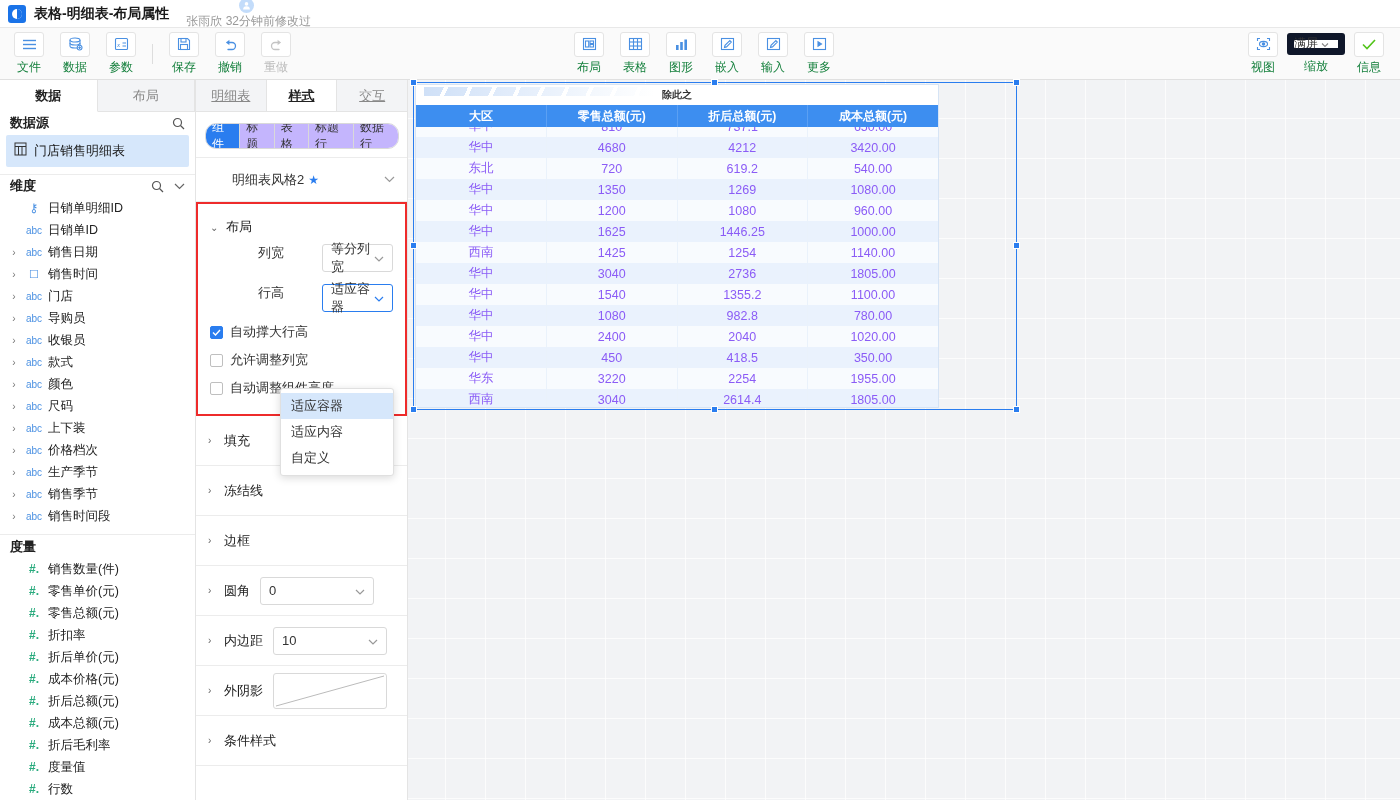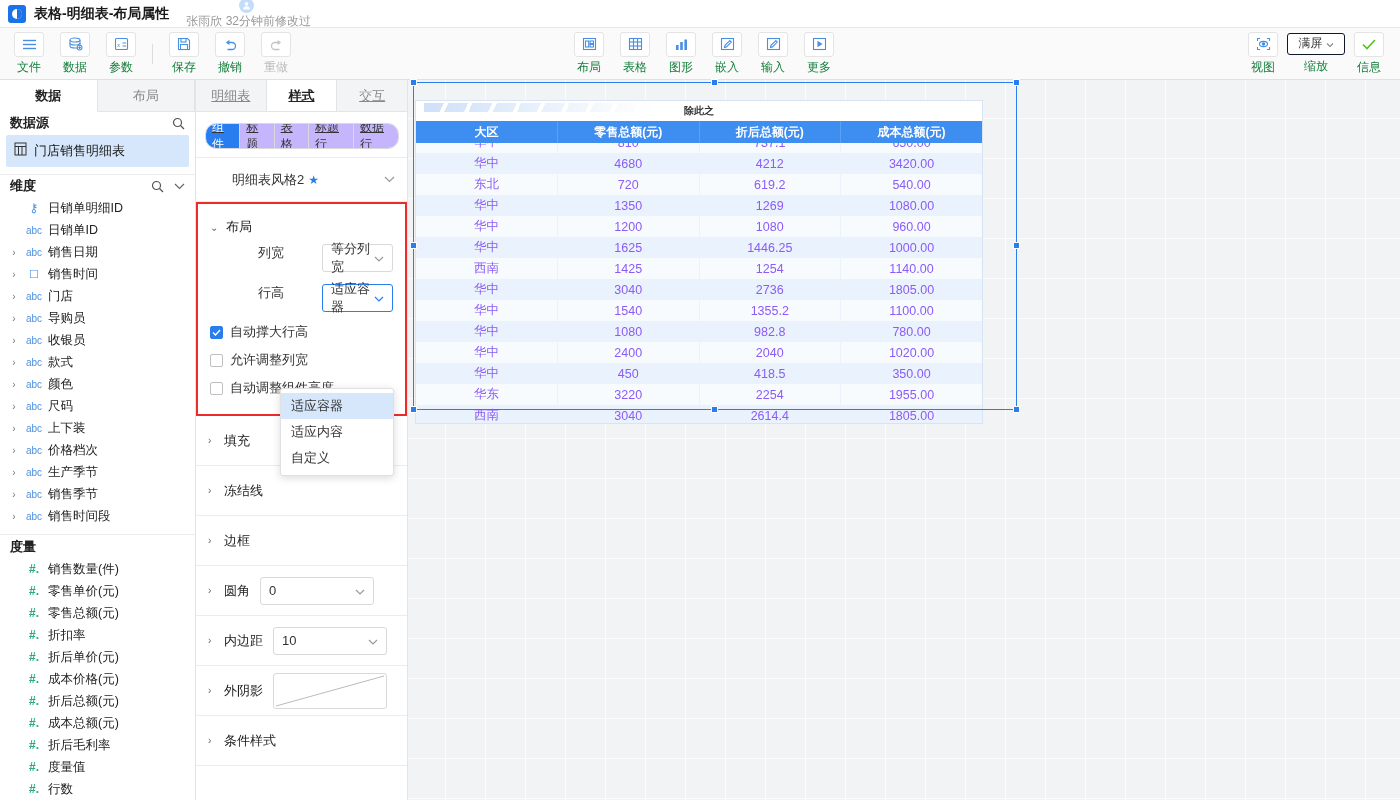--- a/index.html
+++ b/index.html
@@ -47,22 +47,22 @@
   }
   .tb-icon {
     width: 30px; height: 25px; background: #fff; border: 1px solid #e4e4e4;
     border-radius: 3px; display: flex; align-items: center; justify-content: center;
     margin-bottom: 2px;
   }
   .tb-label { font-size: 12px; color: #15803d; white-space: nowrap; }
   .tb-item.disabled .tb-label { color: #bbb; }
   .tb-sep { width: 1px; height: 20px; background: #ddd; margin: 0 8px; align-self: center; }
   .zoom-box {
-    width: 58px; height: 22px; background: #fff; border: 1px solid #0f172a;
-    border-radius: 3px; display: flex; align-items: center; justify-content: center;
+    width: 58px; height: 22px; background: #fff; border: 7px solid #0f172a;
+    border-radius: 3px; display: flex; align-items: center; 
     gap: 3px; margin-bottom: 3px;
   }
   .zoom-val { font-size: 12px; color: #333; }
   .tb-item.wide { width: 60px; }
 
   
   .body { flex: 1; display: flex; min-height: 0; }
 
   
   .leftpanel {
@@ -115,21 +115,21 @@
   .tab3 {
     flex: 1; display: flex; align-items: center; justify-content: center;
     font-size: 13px; color: #888; background: #f3f4f6; cursor: pointer;
     border-right: 1px solid #e4e4e4;
     text-decoration: underline;
   }
   .tab3:last-child { border-right: none; }
   .tab3.active { background: #fff; color: #222; font-weight: bold; }
 
   .segbar { padding: 8px 8px 8px 9px; border-bottom: 1px solid #ececec; }
-  .seg { display: inline-flex; border: 1px solid #d9d9d9; border-radius: 11px; overflow: hidden; text-decoration: underline; }
+  .seg { display: inline-flex; border: 1px solid #d9d9d9; border-radius: 11px; overflow: hidden; }
   .seg-item {
     padding: 0 6px; height: 24px; display: flex; align-items: center;
     font-size: 12px; color: #333; background: #c4b5fd; cursor: pointer;
     border-right: 1px solid #d9d9d9;
   }
   .seg-item:last-child { border-right: none; }
   .seg-item.active { background: #2a7def; color: #fff; }
 
   .style-row {
     height: 44px; display: flex; align-items: center; padding: 0 12px;
@@ -196,21 +196,21 @@
   .canvas {
     flex: 1; position: relative; min-width: 0;
     background-color: #f2f3f5;
     background-image:
       linear-gradient(to right, rgba(255,255,255,.75) 1px, transparent 1px),
       linear-gradient(to bottom, rgba(255,255,255,.75) 1px, transparent 1px);
     background-size: 40px 40px;
     background-position: -3px -2px;
   }
   .widget {
-    position: absolute; left: 7px; top: 20px; width: 568px; height: 324px;
+    position: absolute; left: 7px; top: 4px; width: 524px; height: 324px;
     background: #fff; border: 1px solid #d6e4f5;
   }
   .sel-frame {
     position: absolute; left: 5px; top: 2px; width: 604px; height: 328px;
     border: 1px solid #2a7def; pointer-events: none; z-index: 20;
   }
   .handle {
     position: absolute; width: 7px; height: 7px; background: #2a7def;
     border: 1px solid #fff; z-index: 21;
   }

